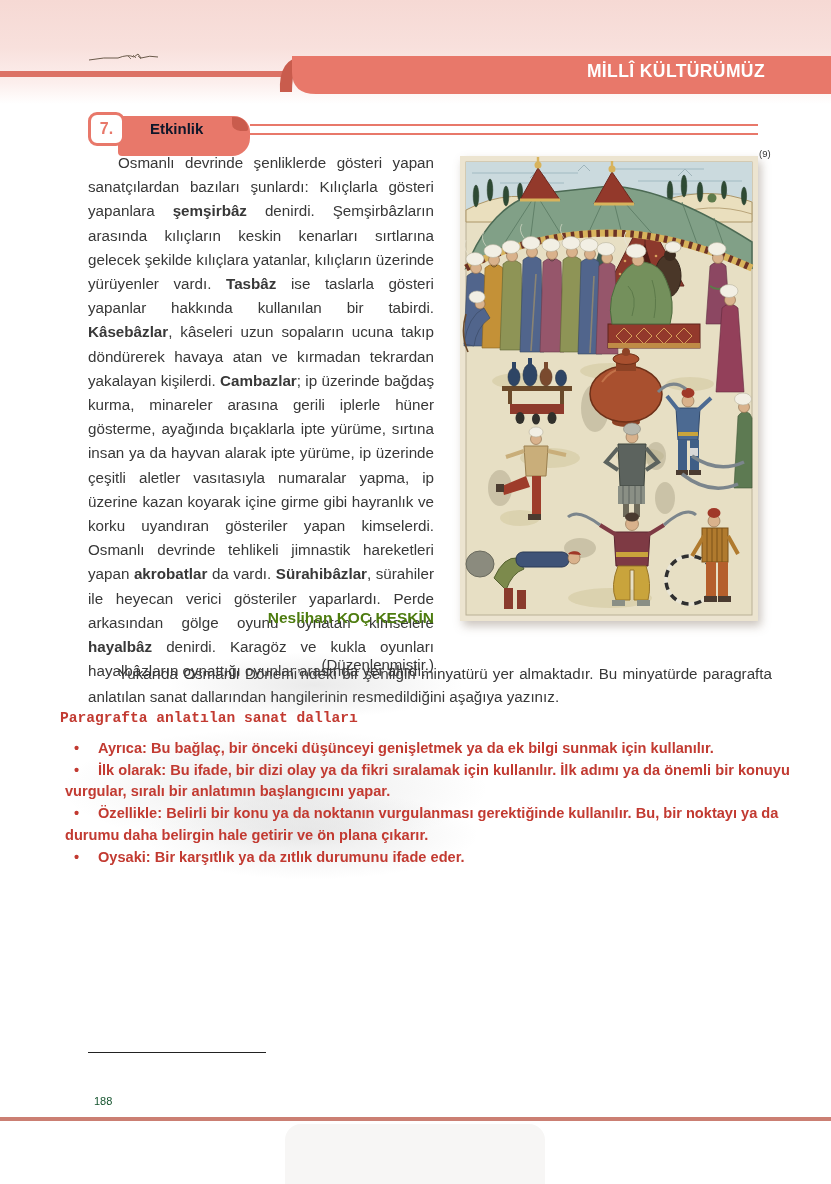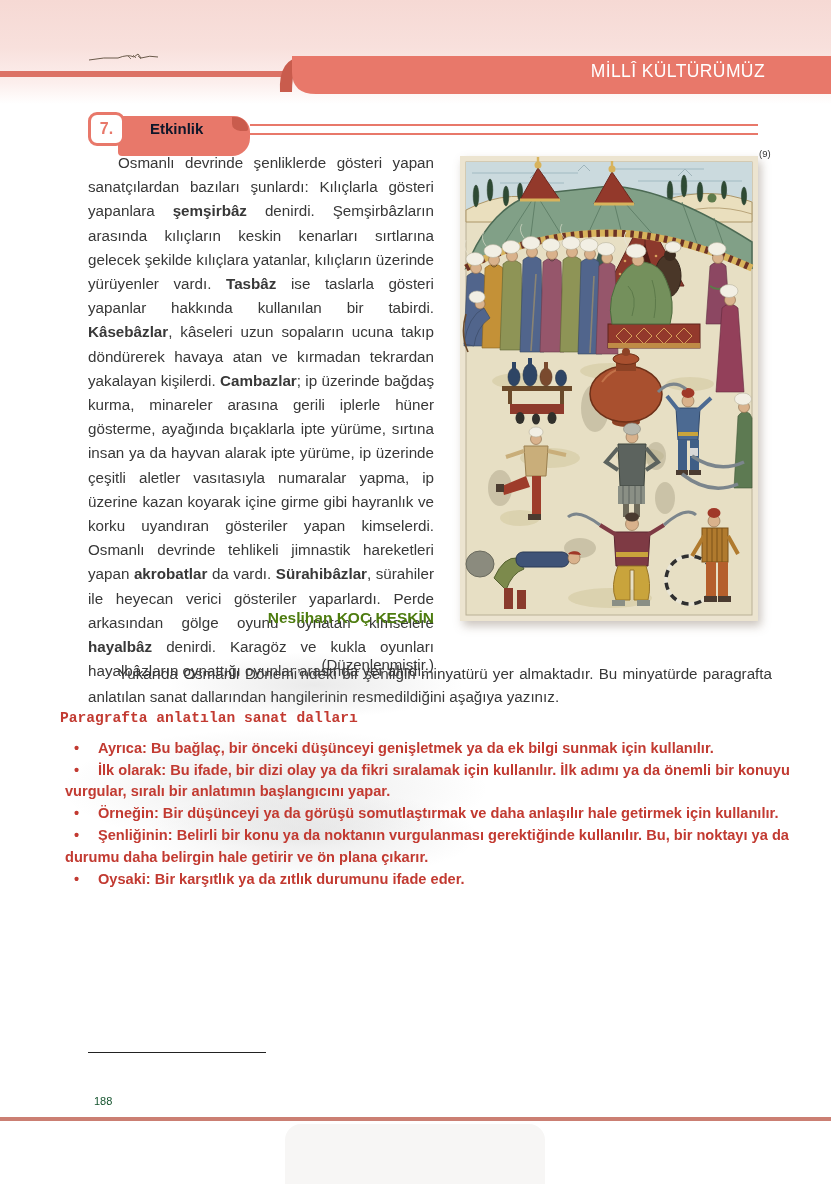--- a/index.html
+++ b/index.html
@@ -4,21 +4,21 @@
 <style>
   html,body{margin:0;padding:0;background:#fff;}
   .page{position:relative;width:831px;height:1184px;background:#fff;overflow:hidden;
         font-family:"Liberation Sans",sans-serif;color:#2f2f2f;}
   
   .header-pink{position:absolute;top:0;left:0;right:0;height:104px;
     background:linear-gradient(180deg,#f6d9d4 0%,#f8e0dc 45%,#fcefed 80%,#ffffff 100%);}
   .scribble{position:absolute;left:88px;top:50px;width:72px;height:14px;}
   .band-left{position:absolute;top:71px;left:0;width:283px;height:6px;background:var(--accent-dark,#dc7265);}
   .ribbon-svg{position:absolute;top:48px;left:268px;width:563px;height:50px;}
-  .banner-title{position:absolute;top:61px;right:66px;color:#fff;font-weight:normal;
+  .banner-title{position:absolute;top:61px;right:66px;color:#fff;font-weight:bold;
     font-size:17.5px;letter-spacing:.4px;}
   
   .act-badge{position:absolute;left:88px;top:112px;width:37px;height:34px;background:#fff;
     border:3px solid var(--accent,#e8786a);border-radius:9px;box-sizing:border-box;z-index:3;
     color:var(--accent,#e8786a);font-weight:bold;font-size:16px;text-align:center;line-height:28px;}
   .act-ribbon{position:absolute;left:118px;top:116px;width:132px;height:40px;z-index:2;
     background:var(--accent,#e8786a);border-radius:4px 16px 18px 4px;color:#0f172a;font-weight:bold;
     font-size:15px;line-height:25px;padding-left:32px;box-sizing:border-box;}
   .act-ribbon::after{content:"";position:absolute;right:2px;top:1px;width:16px;height:14px;
     background:var(--accent-dark2,#c95c4d);border-radius:0 14px 2px 60%;}
@@ -348,26 +348,23 @@
     <ul>
 
         <li>
           <span class="bullet">•</span><span>Ayrıca: Bu bağlaç, bir önceki düşünceyi genişletmek ya da ek bilgi sunmak için kullanılır.</span>
         </li>
 
         <li>
           <span class="bullet">•</span><span>İlk olarak: Bu ifade, bir dizi olay ya da fikri sıralamak için kullanılır. İlk adımı ya da önemli bir konuyu vurgular, sıralı bir anlatımın başlangıcını yapar.</span>
         </li>
 
+
         <li>
-          <span class="bullet">•</span><span>Örneğin: Bir düşünceyi ya da görüşü somutlaştırmak ve daha anlaşılır hale getirmek için kullanılır.</span>
-        </li>
-
-        <li>
-          <span class="bullet">•</span><span>Şenliğinin: Belirli bir konu ya da noktanın vurgulanması gerektiğinde kullanılır. Bu, bir noktayı ya da durumu daha belirgin hale getirir ve ön plana çıkarır.</span>
+          <span class="bullet">•</span><span>Özellikle: Belirli bir konu ya da noktanın vurgulanması gerektiğinde kullanılır. Bu, bir noktayı ya da durumu daha belirgin hale getirir ve ön plana çıkarır.</span>
         </li>
 
         <li>
           <span class="bullet">•</span><span>Oysaki: Bir karşıtlık ya da zıtlık durumunu ifade eder.</span>
         </li>
 
       </ul>
   </div>
 
   <div class="fn-rule"></div>

